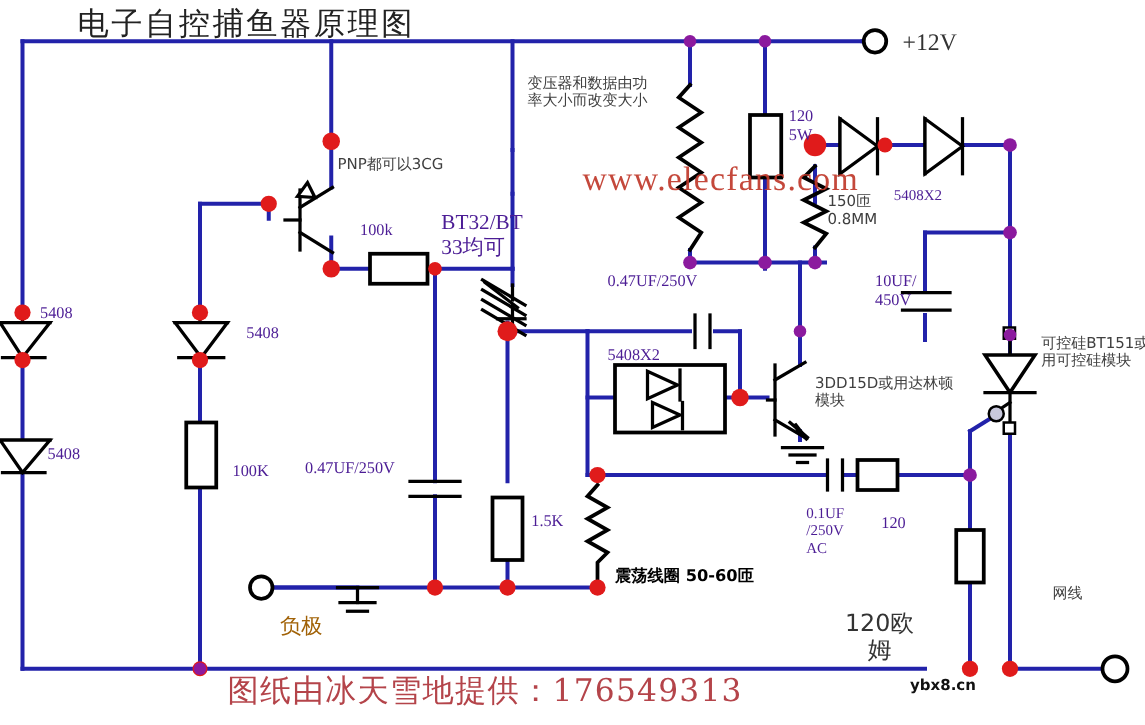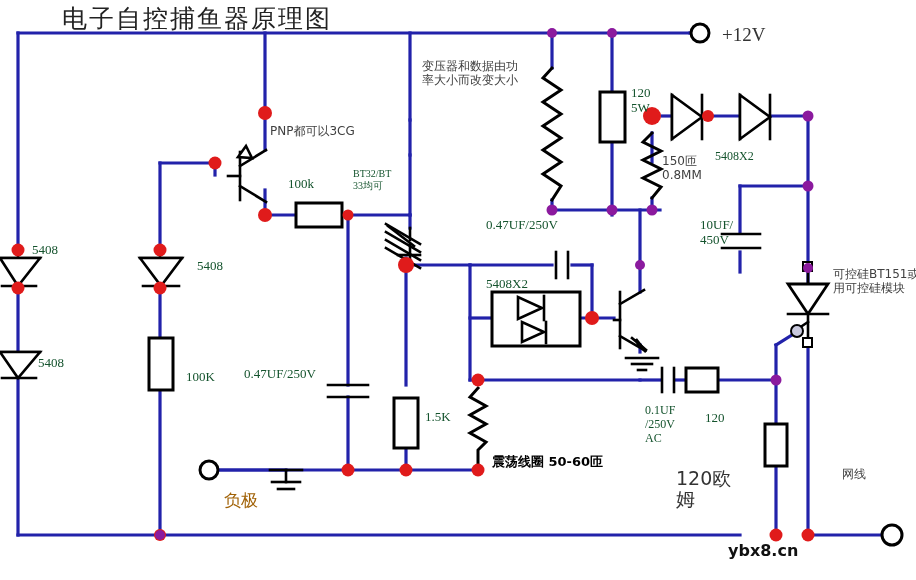--- a/index.html
+++ b/index.html
@@ -21,21 +21,21 @@
     position: absolute;
     left: 0;
     top: 0;
     width: 916px;
     height: 580px;
   }
   .lbl {
     position: absolute;
     font-family: "Liberation Serif", serif;
     font-size: 12px;
-    color: #14532d;
+    color: #4c1d95;
     white-space: pre;
     line-height: 1.15;
     letter-spacing: 0px;
   }
   .lbl-cn {
     font-family: "DejaVu Sans", sans-serif;
     font-size: 12px;
     color: #404040;
     font-weight: normal;
   }
@@ -75,21 +75,21 @@
     color: #c0392b;
     opacity: 0.92;
     letter-spacing: 1px;
     white-space: pre;
   }
   #site-tag {
     position: absolute;
     left: 728px;
     top: 541px;
     font-family: "DejaVu Sans", sans-serif;
-    font-size: 16px;
+    font-size: 12px;
     color: #111111;
     font-weight: bold;
     white-space: pre;
   }
   .v12 {
     position: absolute;
     font-family: "Liberation Serif", serif;
     font-size: 19px;
     color: #333333;
     white-space: pre;
@@ -366,41 +366,43 @@
     </g>
   </svg>
 
   <div class="lbl lbl-cn" style="left:422px; top:60px;">变压器和数据由功
 率大小而改变大小</div>
 
   <div class="lbl lbl-cn" style="left:270px; top:125px;">PNP都可以3CG</div>
 
   <div class="lbl" style="left:288px; top:177px; font-size:13px;">100k</div>
 
-  <div class="lbl" style="left:353px; top:168px; font-size:10px;">BT32/BT
+  <div class="lbl" style="left:353px; top:168px; font-size:17px;">BT32/BT
 33均可</div>
 
   <div class="lbl" style="left:486px; top:218px; font-size:13px;">0.47UF/250V</div>
 
   <div class="lbl" style="left:244px; top:367px; font-size:13px;">0.47UF/250V</div>
 
   <div class="lbl" style="left:32px; top:243px; font-size:13px;">5408</div>
 
   <div class="lbl" style="left:38px; top:356px; font-size:13px;">5408</div>
 
   <div class="lbl" style="left:197px; top:259px; font-size:13px;">5408</div>
 
   <div class="lbl" style="left:186px; top:370px; font-size:13px;">100K</div>
 
   <div class="lbl" style="left:425px; top:410px; font-size:13px;">1.5K</div>
 
   <div class="lbl" style="left:486px; top:277px; font-size:13px;">5408X2</div>
 
   <div class="lbl" style="left:715px; top:150px; font-size:12px;">5408X2</div>
 
+  <div class="lbl lbl-cn" style="left:652px; top:300px;">3DD15D或用达林顿
+模块</div>
 
   <div class="lbl" style="left:631px; top:86px; font-size:13px;">120
 5W</div>
 
   <div class="lbl lbl-cn" style="left:662px; top:155px;">150匝
 0.8MM</div>
 
   <div class="lbl" style="left:700px; top:218px; font-size:13px;">10UF/
 450V</div>
 
@@ -408,26 +410,28 @@
 用可控硅模块</div>
 
   <div class="lbl lbl-cn-b" style="left:492px; top:414px;">震荡线圈 50-60匝</div>
 
   <div class="lbl" style="left:645px; top:404px; font-size:12px;">0.1UF
 /250V
 AC</div>
 
   <div class="lbl" style="left:705px; top:411px; font-size:13px;">120</div>
 
-  <div class="ohm120" style="left:676px; top:468px;">120欧
+  <div class="ohm120" style="left:676px; top:489px;text-align:center;">120欧
 姆</div>
 
   <div class="v12" style="left:722px; top:24px;">+12V</div>
 
   <div class="negpole" style="left:224px; top:489px;">负极</div>
 
   <div class="lbl lbl-cn" style="left:842px; top:468px;">网线</div>
 
-
+  <div id="watermark">www.elecfans.com</div>
+
+  <div id="footer-credit">图纸由冰天雪地提供：176549313</div>
 
   <div id="site-tag">ybx8.cn</div>
 
 </div>
 
 </body></html>

